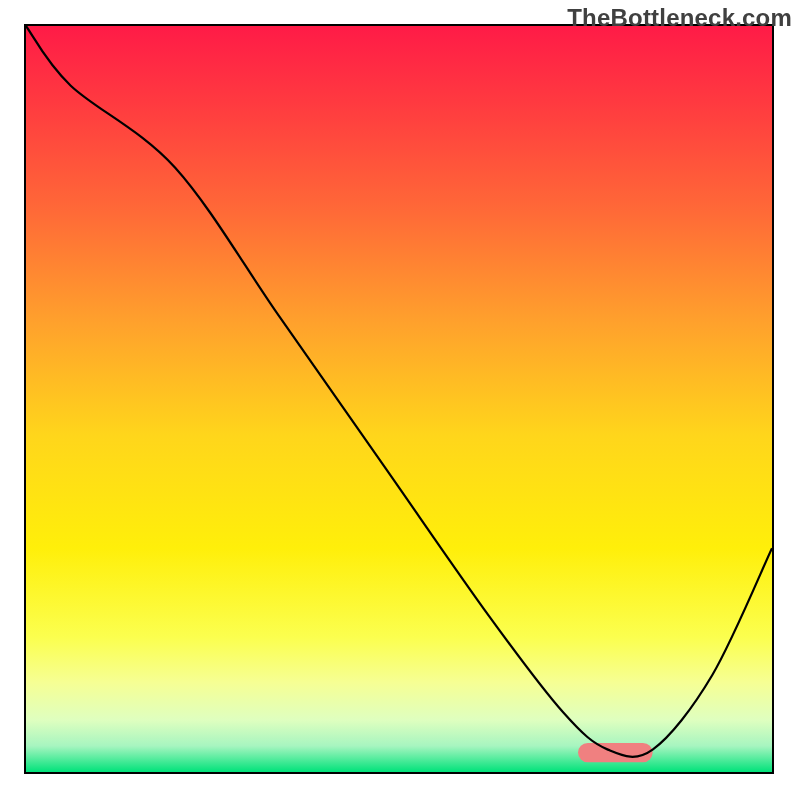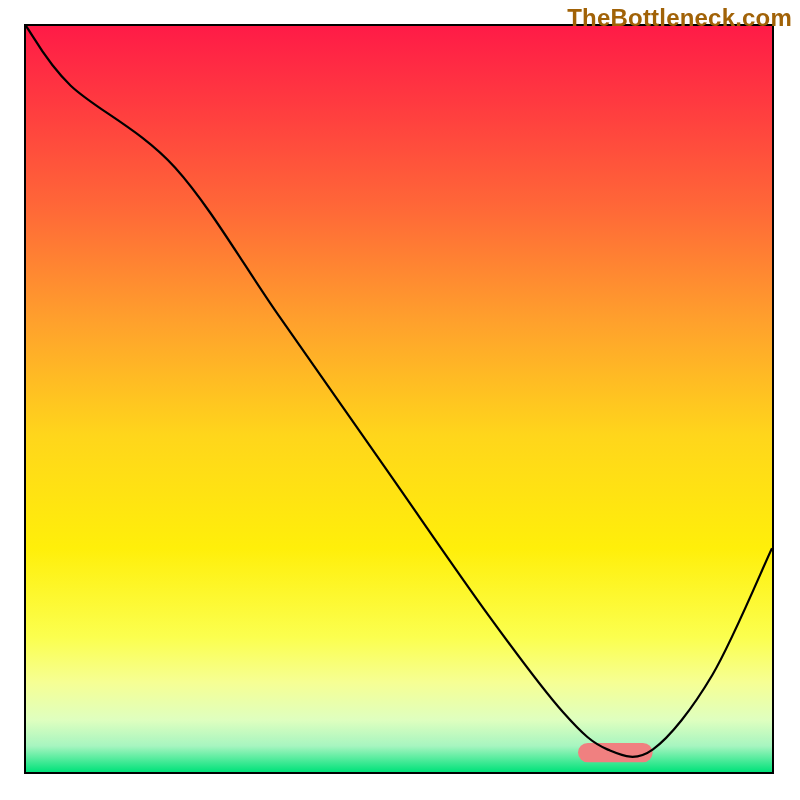--- a/index.html
+++ b/index.html
@@ -16,21 +16,21 @@
     width: 800px;
     height: 800px;
     box-sizing: border-box;
   }
   .watermark {
     position: absolute;
     top: 4px;
     right: 8px;
     font-size: 24px;
     font-weight: 600;
-    color: #a16207;
+    color: #404040;
     letter-spacing: 0.2px;
     z-index: 5;
   }
   .plot-border {
     position: absolute;
     left: 24px;
     top: 24px;
     width: 750px;
     height: 750px;
     border: 2px solid #000;

